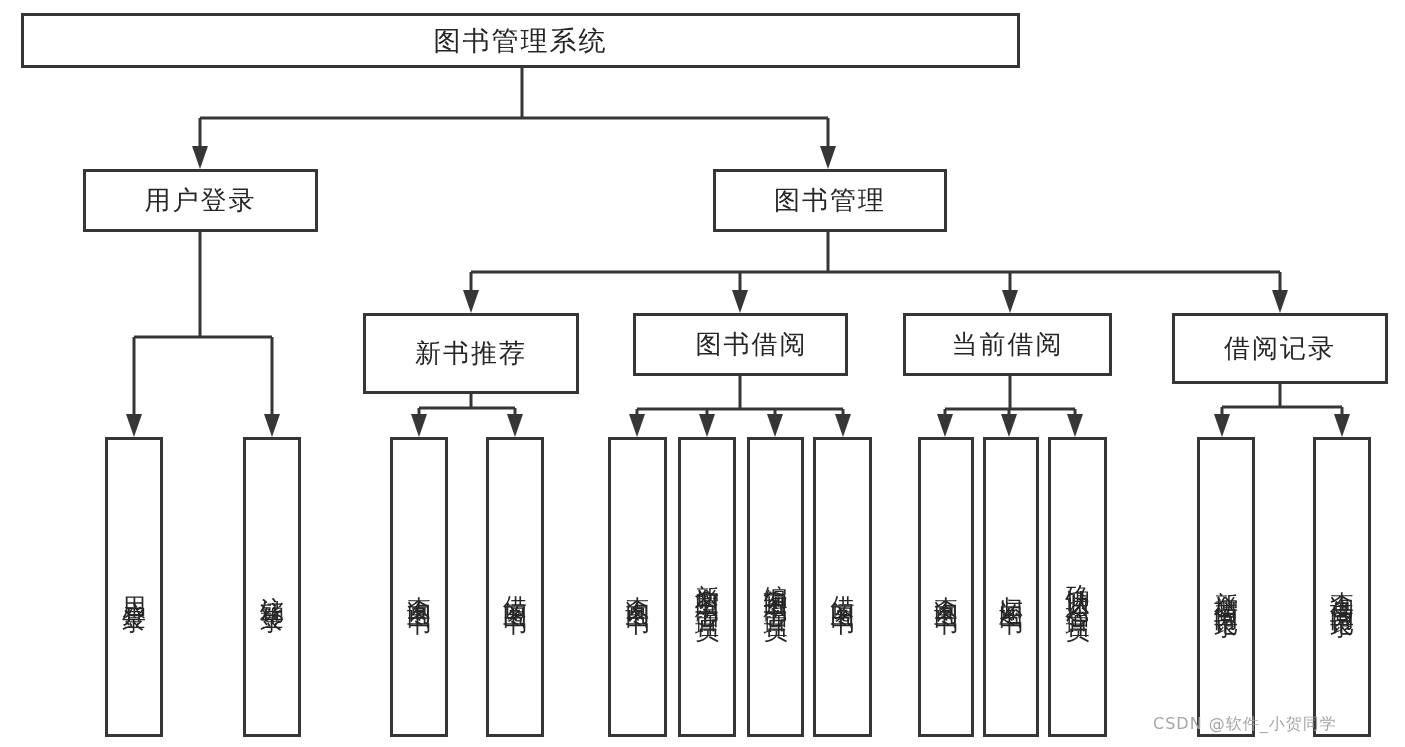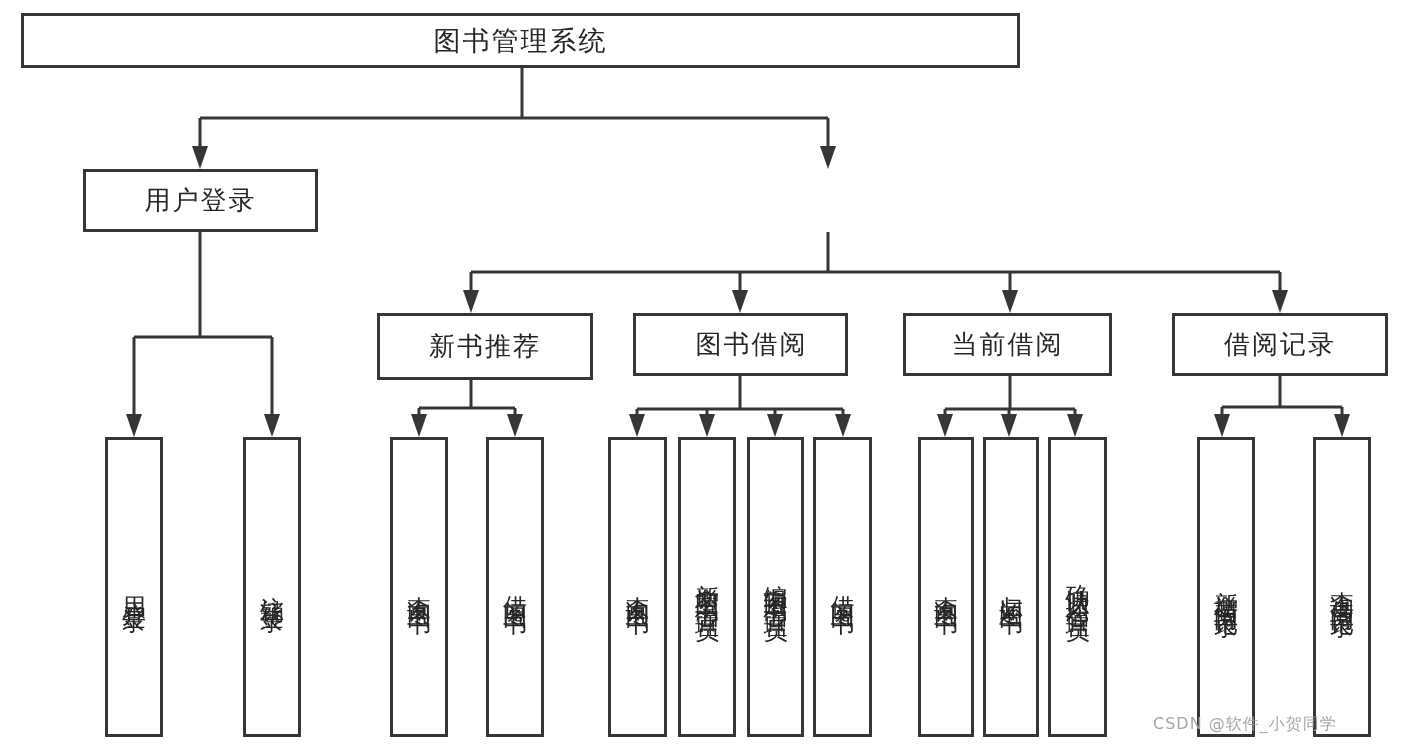--- a/index.html
+++ b/index.html
@@ -92,25 +92,26 @@
       <polygon points="1001,414 1017,414 1009,437"></polygon>
       <polygon points="1067,414 1083,414 1075,437"></polygon>
       <polygon points="1214,414 1230,414 1222,437"></polygon>
       <polygon points="1334,414 1350,414 1342,437"></polygon>
     </g>
   </svg>
 
   <div class="node h-node root-node" style="left:21px; top:13px; width:999px; height:55px;">图书管理系统</div>
 
   <div class="node h-node" style="left:83px; top:169px; width:235px; height:63px;">用户登录</div>
+  <div class="node h-node" style="left:713px; top:169px; width:234px; height:63px;">图书管理</div>
 
-  <div class="node h-node" style="left:377px; top:313px; width:216px; height:67px;">新书推荐</div>
+  <div class="node h-node" style="left:363px; top:313px; width:216px; height:81px;">新书推荐</div>
   <div class="node h-node" style="left:633px; top:313px; width:215px; height:63px;padding-left:22px;">图书借阅</div>
   <div class="node h-node" style="left:903px; top:313px; width:209px; height:63px;">当前借阅</div>
-  <div class="node h-node" style="left:1172px; top:313px; width:216px; height:63px;">借阅记录</div>
+  <div class="node h-node" style="left:1172px; top:313px; width:216px; height:71px;">借阅记录</div>
 
   <div class="node v-node" style="left:105px; top:437px; width:58px; height:300px;">用户登录</div>
   <div class="node v-node" style="left:243px; top:437px; width:58px; height:300px;">注销登录</div>
 
   <div class="node v-node" style="left:390px; top:437px; width:58px; height:300px;">查询图书</div>
   <div class="node v-node" style="left:486px; top:437px; width:58px; height:300px;">借阅图书</div>
 
   <div class="node v-node" style="left:608px; top:437px; width:59px; height:300px;">查询图书</div>
   <div class="node v-node" style="left:678px; top:437px; width:58px; height:300px;">新增图书（管理员）</div>
   <div class="node v-node" style="left:747px; top:437px; width:57px; height:300px;">编辑图书（管理员）</div>

